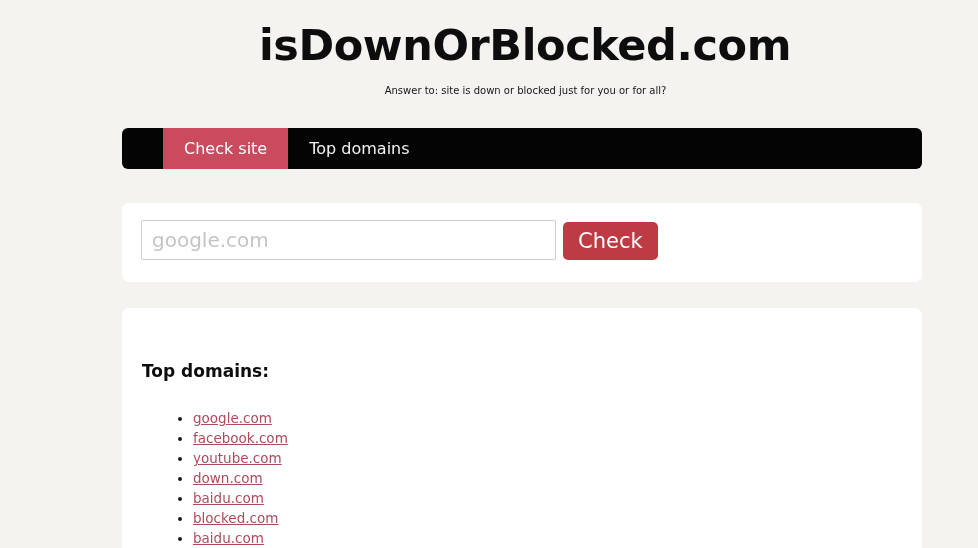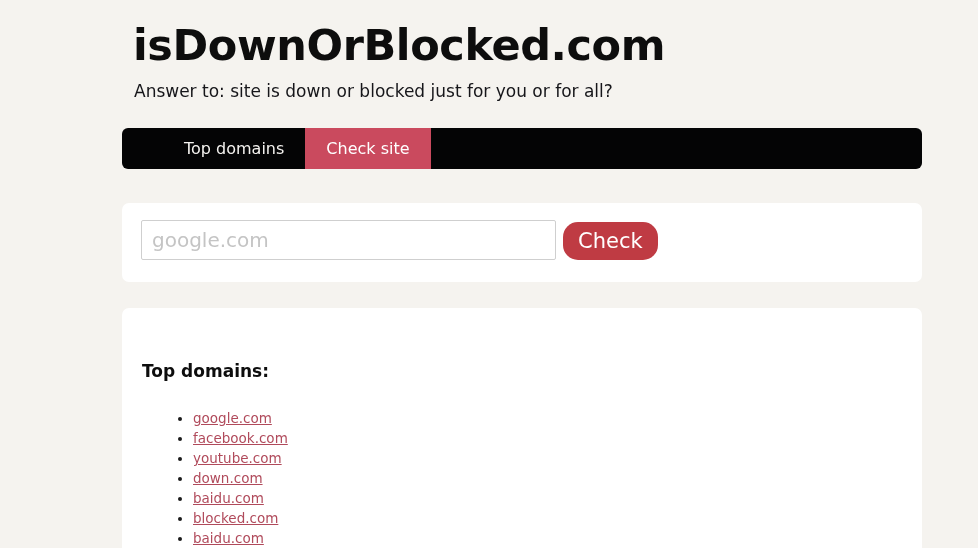--- a/index.html
+++ b/index.html
@@ -16,36 +16,37 @@
   }
   .page {
     position: relative;
     width: 978px;
     height: 548px;
   }
 
   
   .header {
     position: absolute;
-    left: 133px;
+    left: 125px;
     top: 18px;
     width: 800px;
+    text-align: center;
   }
   .site-title {
     margin: 0;
     font-size: 43px;
     line-height: 54px;
     font-weight: bold;
     color: #0d0d0d;
     letter-spacing: -0.4px;
     font-family: "DejaVu Sans", sans-serif;
   }
   .site-subtitle {
     margin: 9px 0 0 1px;
-    font-size: 17px;
+    font-size: 10px;
     line-height: 20px;
     font-weight: normal;
     color: #16161a;
   }
 
   
   .navbar {
     position: absolute;
     left: 122px;
     top: 128px;
@@ -114,21 +115,21 @@
   .search-input::placeholder {
     color: #c4c4c4;
     opacity: 1;
   }
   .check-btn {
     margin-left: 7px;
     margin-top: 2px;
     height: 38px;
     padding: 0 15px;
     border: none;
-    border-radius: 15px;
+    border-radius: 5px;
     background: #bf3b43;
     color: #ffffff;
     font-family: "DejaVu Sans", sans-serif;
     font-size: 21px;
     font-weight: normal;
     cursor: pointer;
     line-height: 38px;
   }
 
   
@@ -175,22 +176,22 @@
 
 <div class="page">
 
   <div class="header">
     <h1 class="site-title">isDownOrBlocked.com</h1>
     <div class="site-subtitle">Answer to: site is down or blocked just for you or for all?</div>
   </div>
 
   <nav class="navbar">
     <div class="nav-spacer"></div>
+    <a class="nav-item active">Check site</a>
     <a class="nav-item">Top domains</a>
-    <a class="nav-item active">Check site</a>
   </nav>
 
   <div class="card card-search">
     <div class="search-row">
       <input class="search-input" type="text" placeholder="google.com" style="">
       <button class="check-btn">Check</button>
     </div>
   </div>
 
   <div class="card card-domains">

